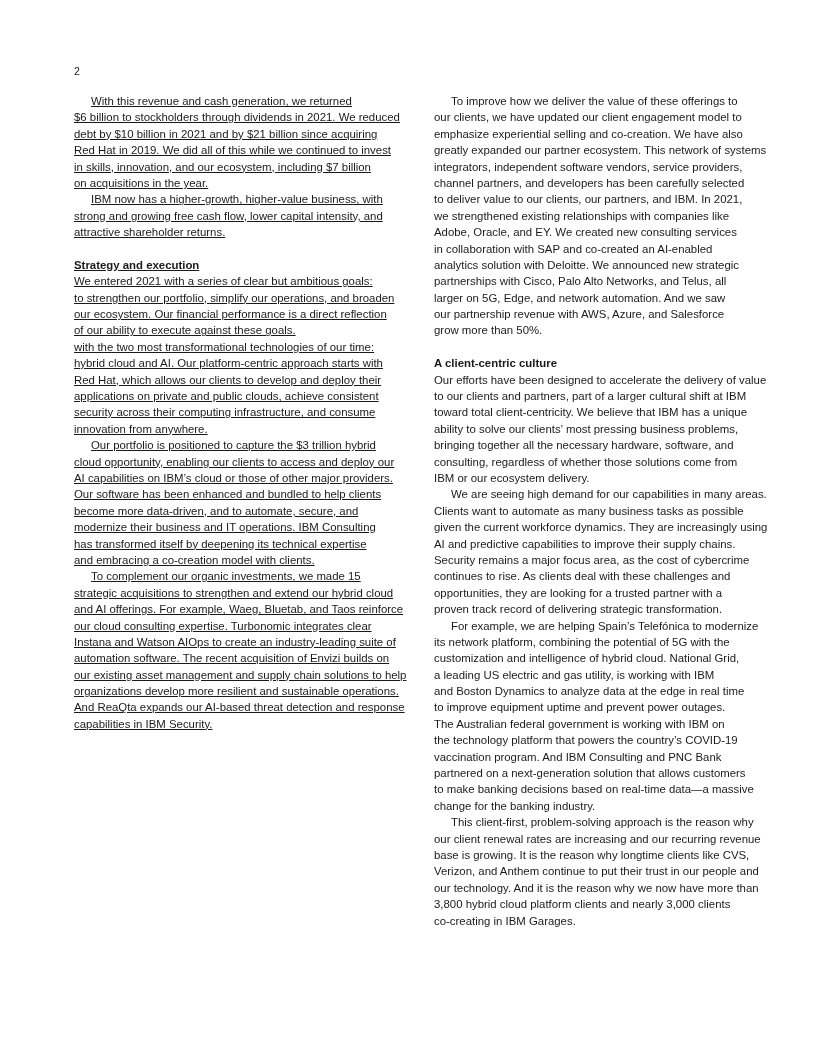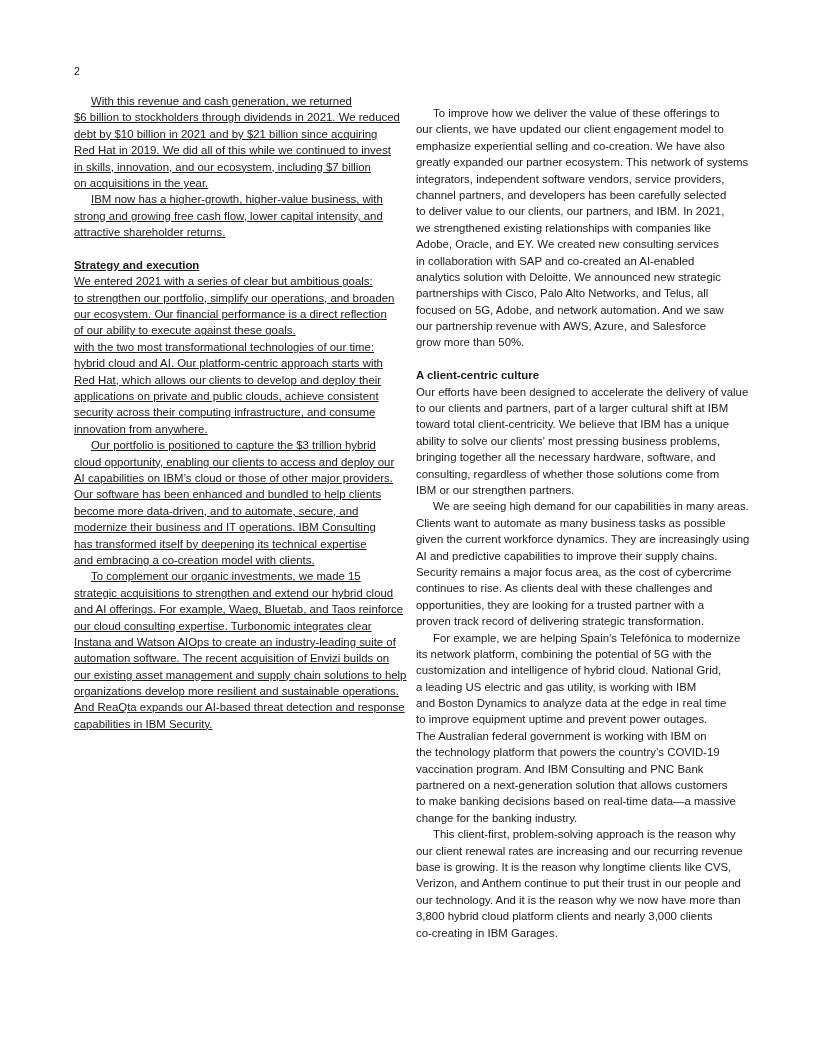--- a/index.html
+++ b/index.html
@@ -1,21 +1,21 @@
 <!DOCTYPE html>
 <html><head>
 <meta charset="utf-8">
 <style>
   html, body { margin: 0; padding: 0; background: #ffffff; }
   body { width: 815px; height: 1055px; position: relative; overflow: hidden;
          font-family: "Liberation Sans", sans-serif; color: #1a1a1a; }
   .page-number { position: absolute; left: 74px; top: 64px; font-size: 10.5px; line-height: 14px; }
   .column { position: absolute; top: 93px; width: 345px; font-size: 11.4px; line-height: 16.4px; }
   .col-left { left: 74px; text-decoration: underline; }
-  .col-right { left: 416px; margin-top: 12px; }
+  .col-right { left: 434px; }
   .line { white-space: nowrap; display: block; height: 16.4px; }
   .indent { padding-left: 17px; }
   .heading { font-weight: bold; white-space: nowrap; display: block; height: 16.4px; }
   .gap { display: block; height: 16.4px; }
 </style>
 </head>
 <body>
 
 <div class="page-number">2</div>
 
@@ -79,34 +79,34 @@
       <span class="line">emphasize experiential selling and co-creation. We have also</span>
       <span class="line">greatly expanded our partner ecosystem. This network of systems</span>
       <span class="line">integrators, independent software vendors, service providers,</span>
       <span class="line">channel partners, and developers has been carefully selected</span>
       <span class="line">to deliver value to our clients, our partners, and IBM. In 2021,</span>
       <span class="line">we strengthened existing relationships with companies like</span>
       <span class="line">Adobe, Oracle, and EY. We created new consulting services</span>
       <span class="line">in collaboration with SAP and co-created an AI-enabled</span>
       <span class="line">analytics solution with Deloitte. We announced new strategic</span>
       <span class="line">partnerships with Cisco, Palo Alto Networks, and Telus, all</span>
-      <span class="line">focused on 5G, Adobe, and network automation. And we saw</span>
+      <span class="line">larger on 5G, Edge, and network automation. And we saw</span>
       <span class="line">our partnership revenue with AWS, Azure, and Salesforce</span>
       <span class="line">grow more than 50%.</span>
     </div>
     <span class="gap"></span>
     <span class="heading">A client-centric culture</span>
     <div>
       <span class="line">Our efforts have been designed to accelerate the delivery of value</span>
       <span class="line">to our clients and partners, part of a larger cultural shift at IBM</span>
       <span class="line">toward total client-centricity. We believe that IBM has a unique</span>
       <span class="line">ability to solve our clients’ most pressing business problems,</span>
       <span class="line">bringing together all the necessary hardware, software, and</span>
       <span class="line">consulting, regardless of whether those solutions come from</span>
-      <span class="line">IBM or our strengthen partners.</span>
+      <span class="line">IBM or our ecosystem delivery.</span>
     </div>
     <div>
       <span class="line indent">We are seeing high demand for our capabilities in many areas.</span>
       <span class="line">Clients want to automate as many business tasks as possible</span>
       <span class="line">given the current workforce dynamics. They are increasingly using</span>
       <span class="line">AI and predictive capabilities to improve their supply chains.</span>
       <span class="line">Security remains a major focus area, as the cost of cybercrime</span>
       <span class="line">continues to rise. As clients deal with these challenges and</span>
       <span class="line">opportunities, they are looking for a trusted partner with a</span>
       <span class="line">proven track record of delivering strategic transformation.</span>

